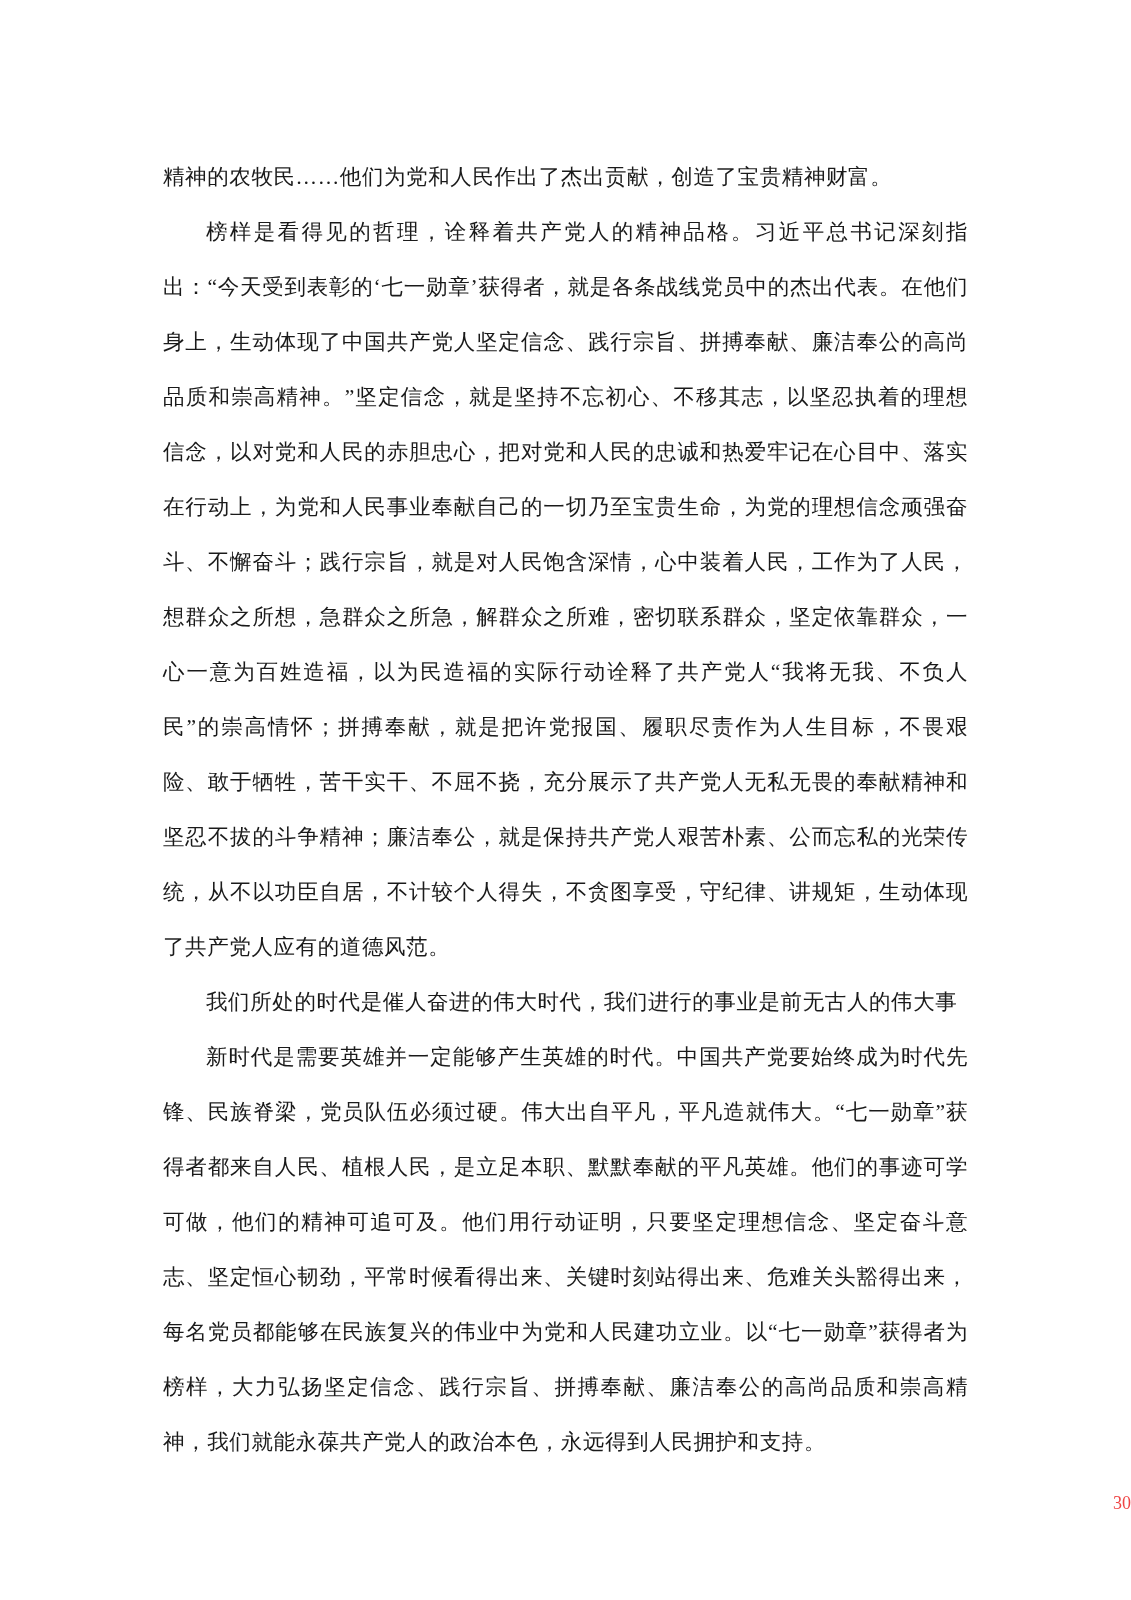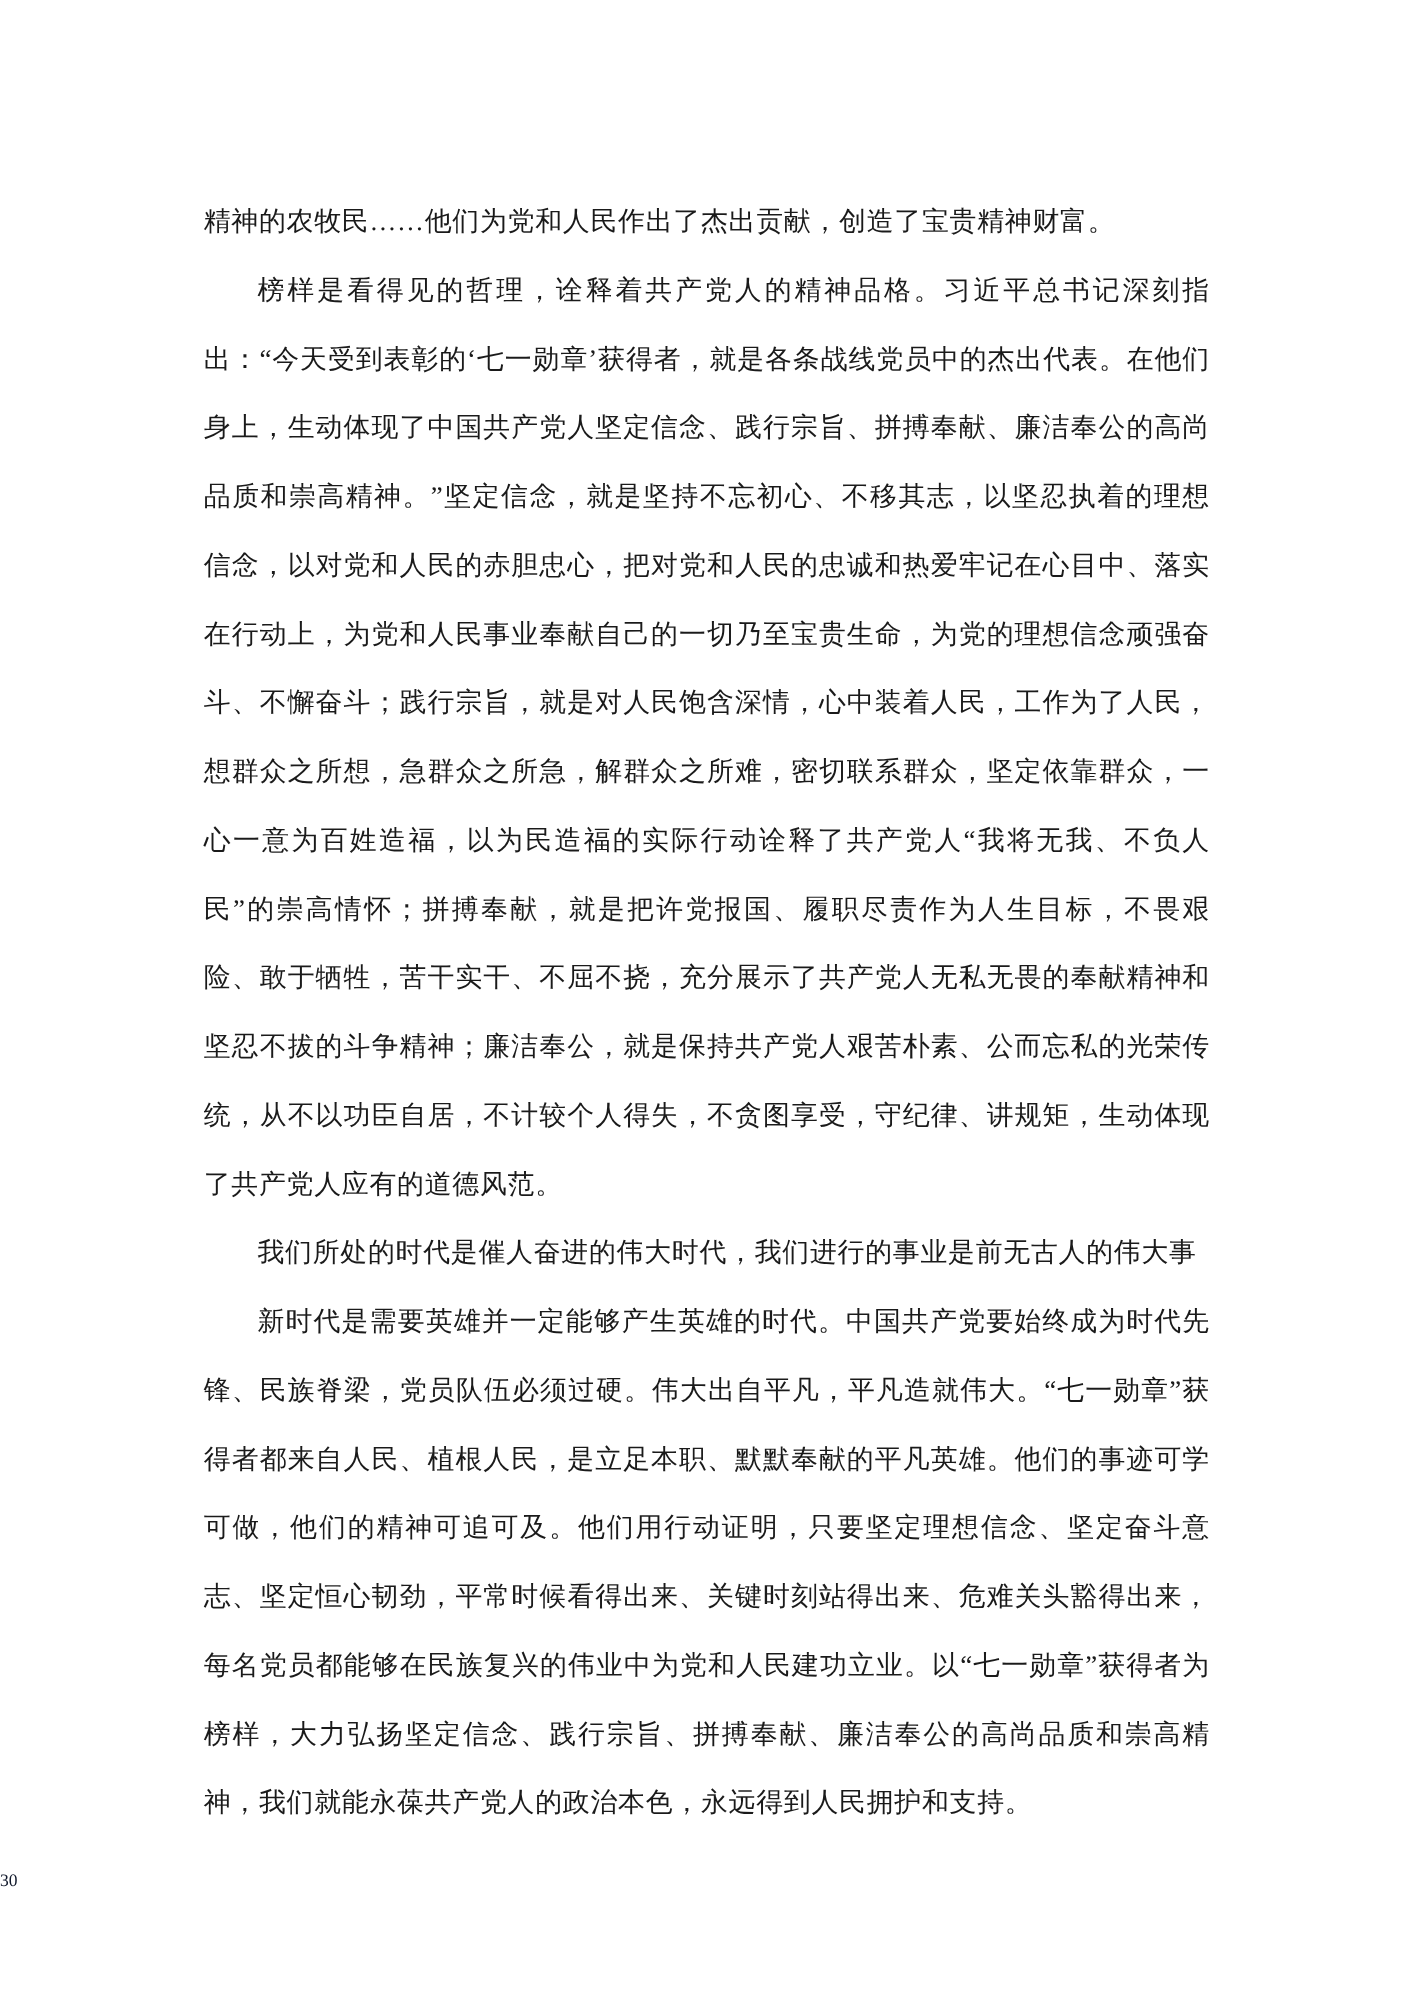--- a/index.html
+++ b/index.html
@@ -36,24 +36,24 @@
     text-indent: 2em;
   }
   .para.no-indent {
     text-indent: 0;
   }
   .page-number {
     position: absolute;
     left: 0;
     right: 0;
     bottom: 86px;
-    text-align: left;
-    font-size: 14px;
+    text-align: right;
+    font-size: 18px;
     font-family: "Liberation Serif", "DejaVu Serif", serif;
-    color: #0f172a;
+    color: #ef4444;
   }
 </style>
 </head>
 <body>
 
 <div class="page">
   <div class="body-text">
     <p class="para no-indent">精神的农牧民……他们为党和人民作出了杰出贡献，创造了宝贵精神财富。</p>
     <p class="para">榜样是看得见的哲理，诠释着共产党人的精神品格。习近平总书记深刻指出：“今天受到表彰的‘七一勋章’获得者，就是各条战线党员中的杰出代表。在他们身上，生动体现了中国共产党人坚定信念、践行宗旨、拼搏奉献、廉洁奉公的高尚品质和崇高精神。”坚定信念，就是坚持不忘初心、不移其志，以坚忍执着的理想信念，以对党和人民的赤胆忠心，把对党和人民的忠诚和热爱牢记在心目中、落实在行动上，为党和人民事业奉献自己的一切乃至宝贵生命，为党的理想信念顽强奋斗、不懈奋斗；践行宗旨，就是对人民饱含深情，心中装着人民，工作为了人民，想群众之所想，急群众之所急，解群众之所难，密切联系群众，坚定依靠群众，一心一意为百姓造福，以为民造福的实际行动诠释了共产党人“我将无我、不负人民”的崇高情怀；拼搏奉献，就是把许党报国、履职尽责作为人生目标，不畏艰险、敢于牺牲，苦干实干、不屈不挠，充分展示了共产党人无私无畏的奉献精神和坚忍不拔的斗争精神；廉洁奉公，就是保持共产党人艰苦朴素、公而忘私的光荣传统，从不以功臣自居，不计较个人得失，不贪图享受，守纪律、讲规矩，生动体现了共产党人应有的道德风范。</p>
     <p class="para">我们所处的时代是催人奋进的伟大时代，我们进行的事业是前无古人的伟大事</p>

